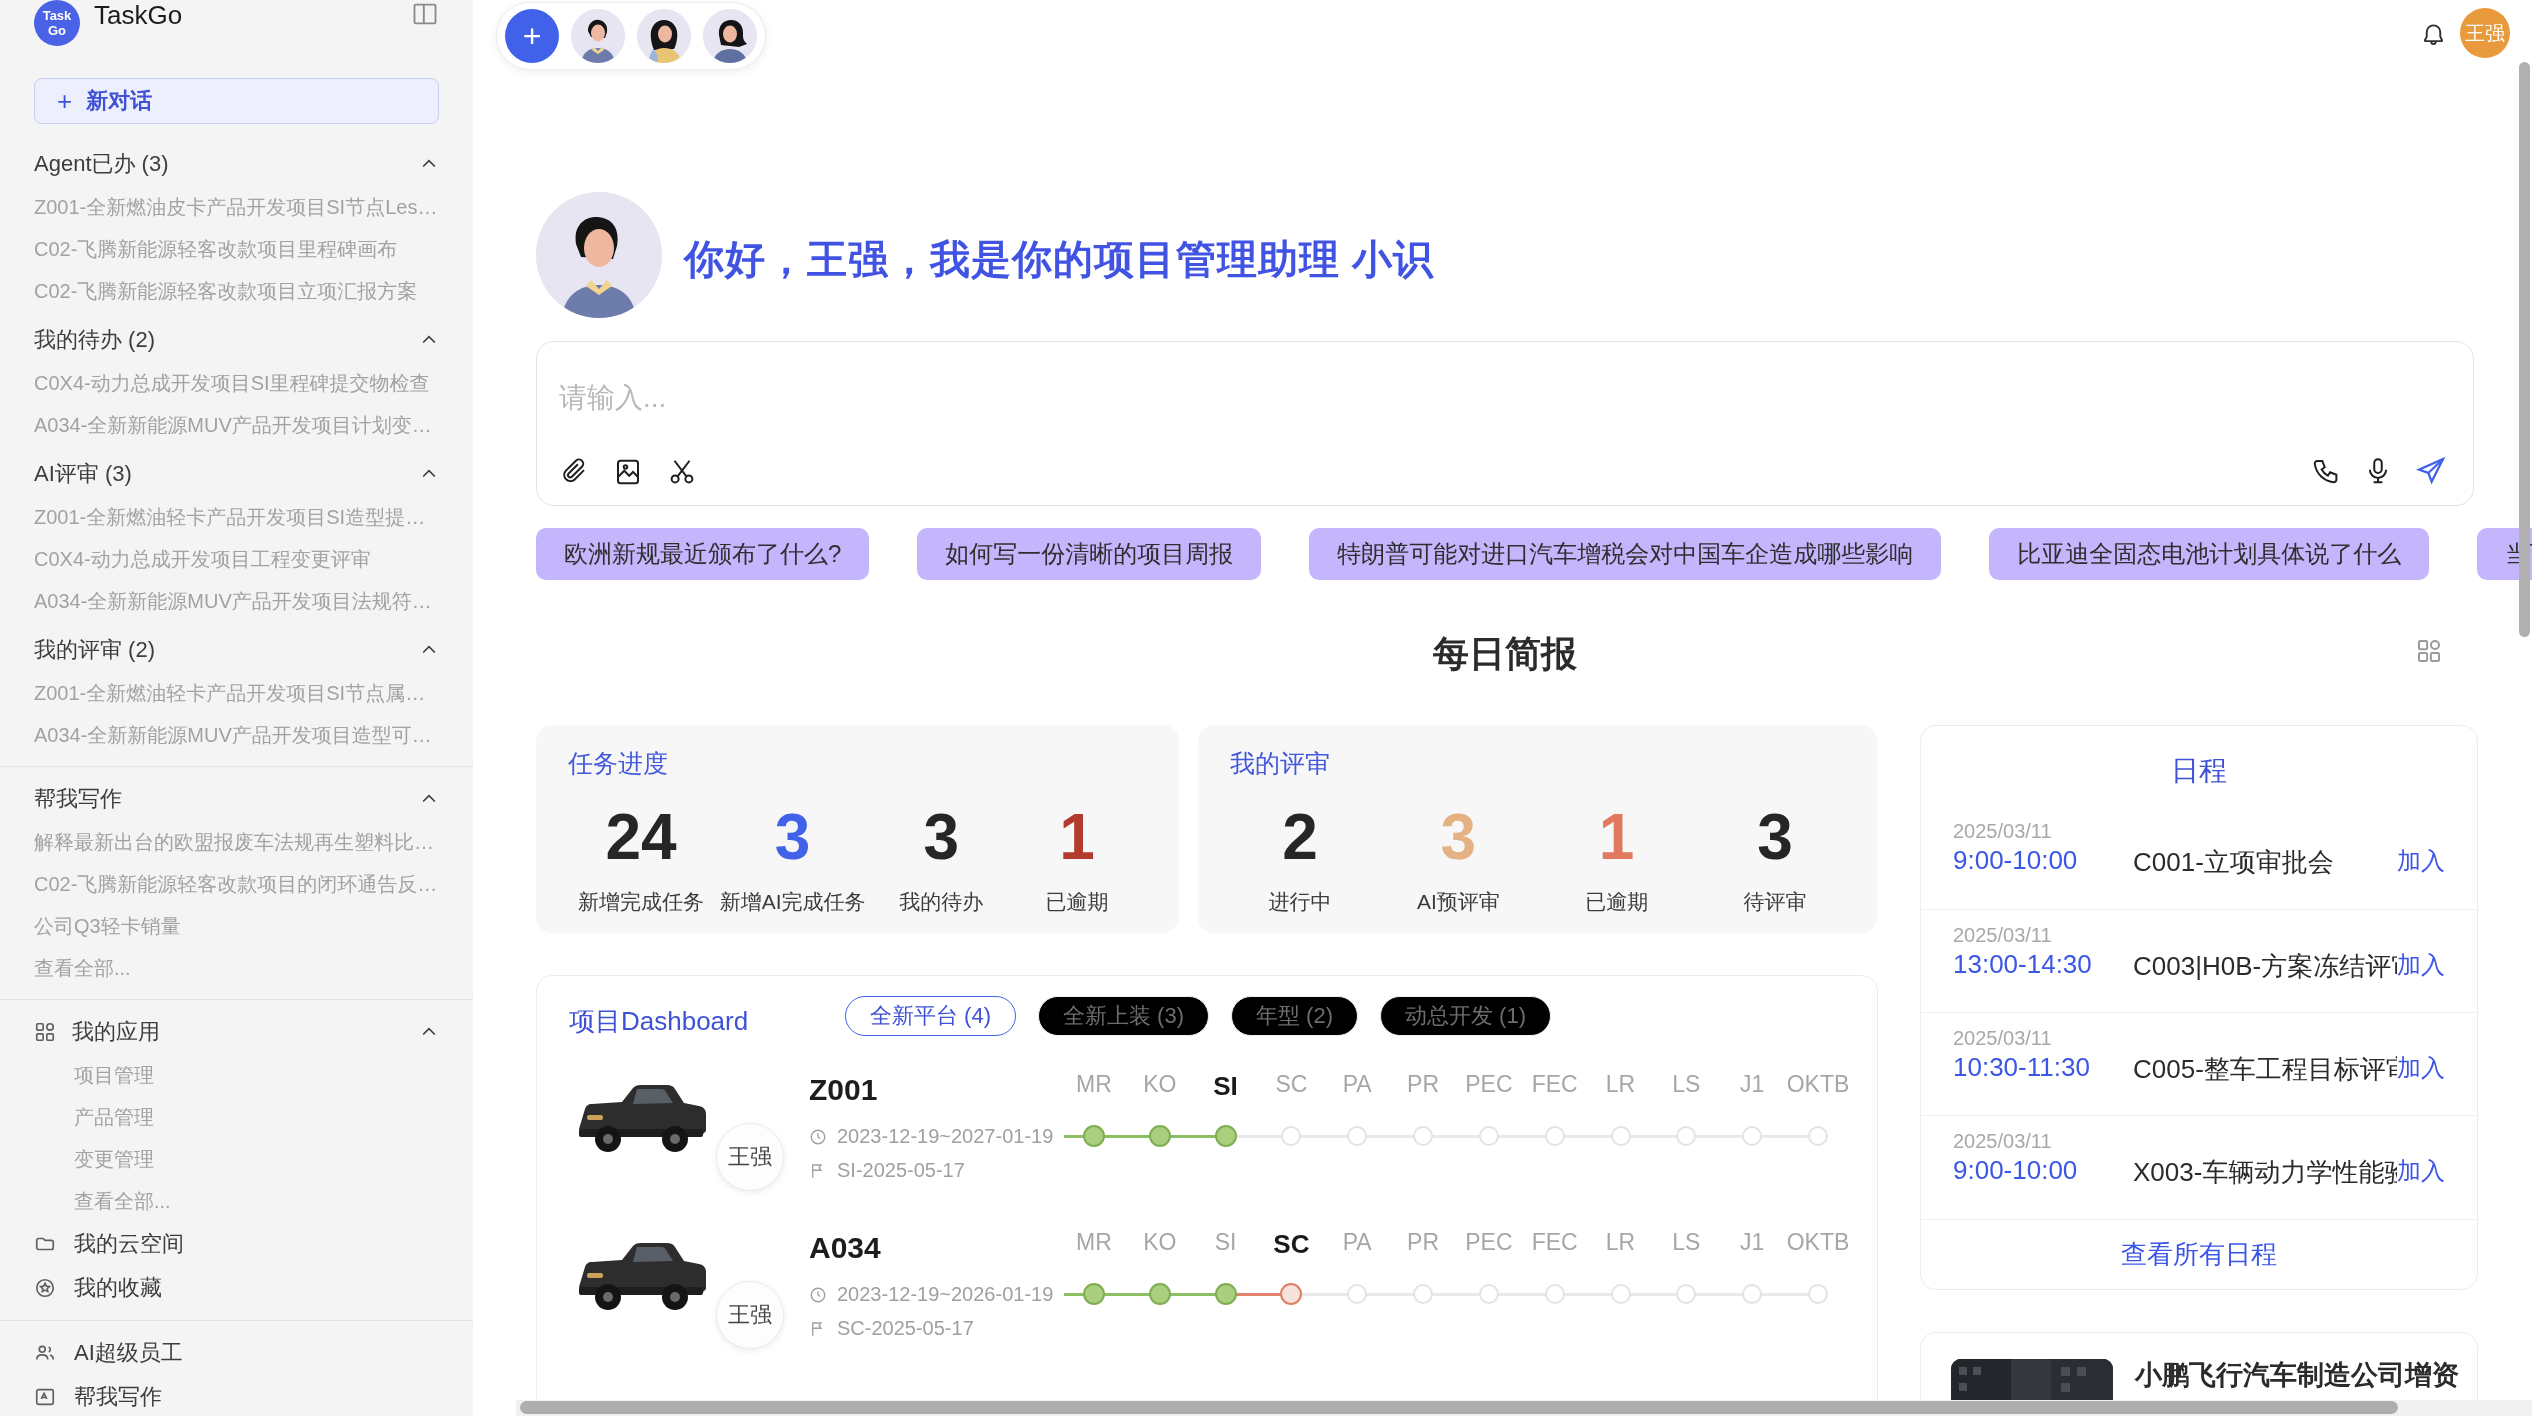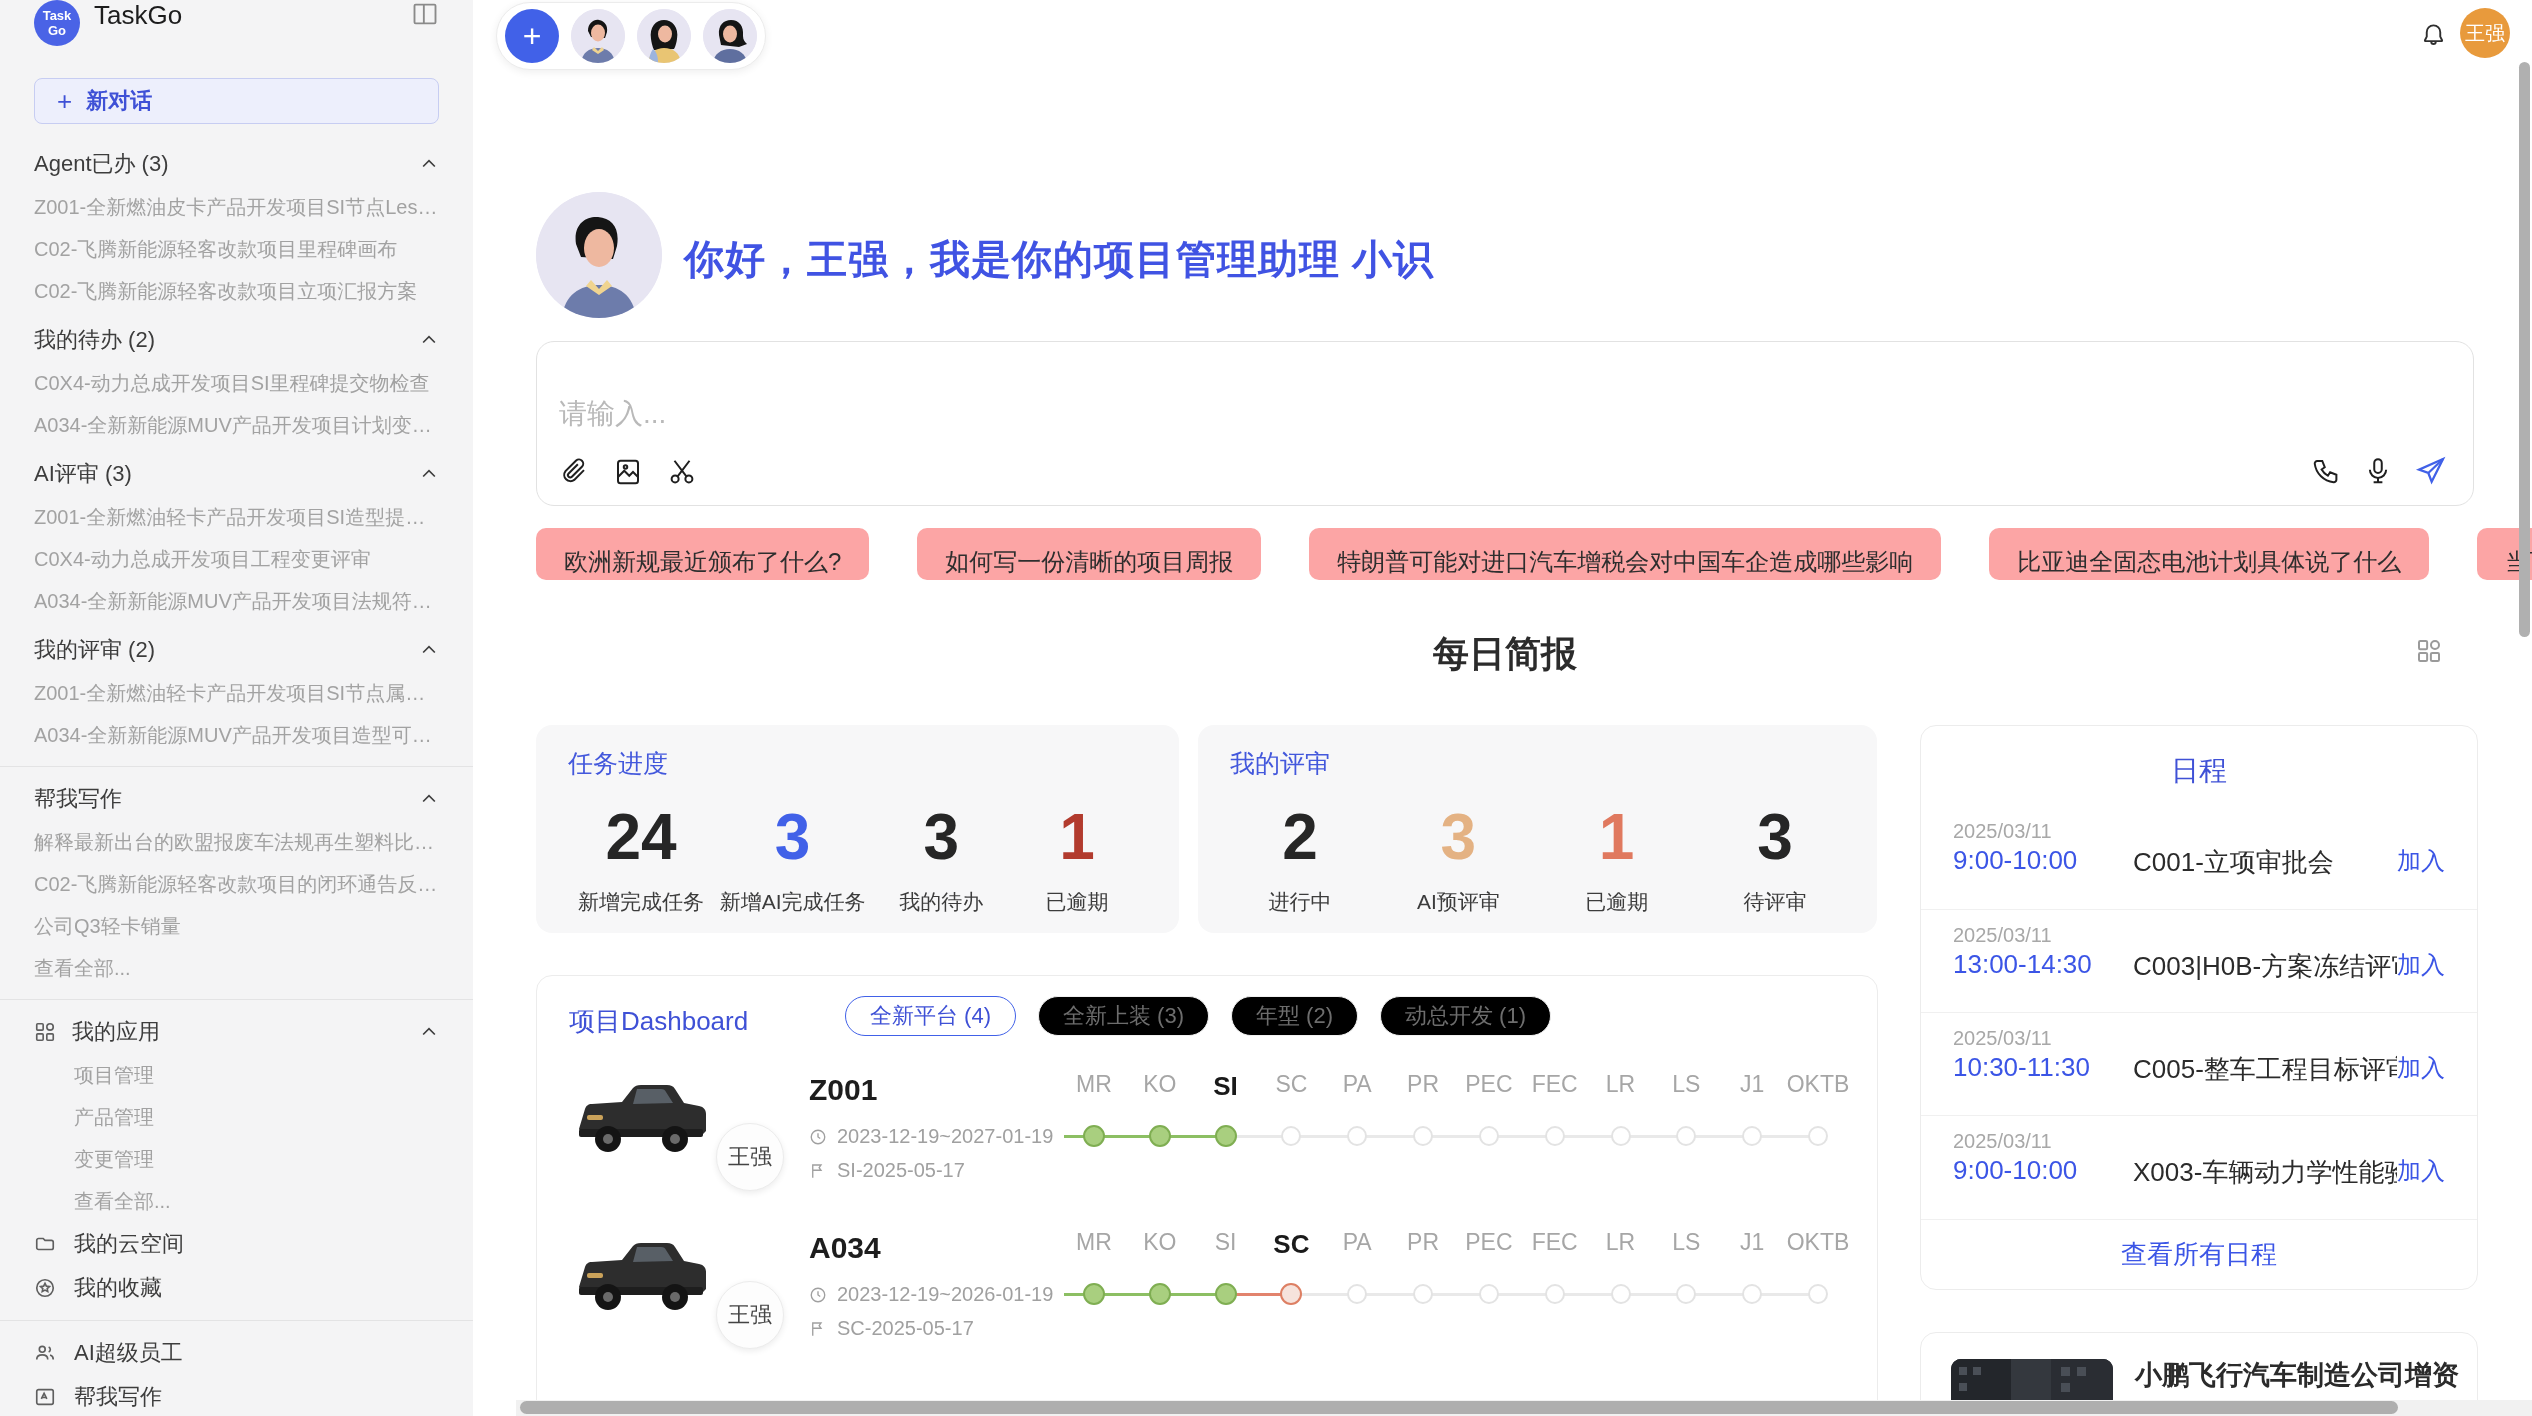--- a/index.html
+++ b/index.html
@@ -47,29 +47,29 @@
   
   .greet-avatar { position:absolute; left:536px; top:192px; width:126px; height:126px;
     border-radius:50%; overflow:hidden; background:#e7e5f2; }
   .greet-text { position:absolute; left:684px; top:232px; font-size:40px; font-weight:bold;
     color:#4053e3; letter-spacing:1px; }
 
   
   .composer { position:absolute; left:536px; top:341px; width:1938px; height:165px;
     background:#fff; border:1px solid #e2e2e2; border-radius:18px; }
   .composer input { position:absolute; left:22px; top:40px; width:1500px; border:none;
-    outline:none; font-size:28px; color:#333; font-family:inherit; background:transparent;margin-top:16px; }
+    outline:none; font-size:28px; color:#333; font-family:inherit; background:transparent; }
   .composer input::placeholder { color:#b9b9b9; }
   .comp-icons-l { position:absolute; left:22px; bottom:18px; display:flex; gap:24px; color:#1f1f1f; }
   .comp-icons-r { position:absolute; right:26px; bottom:18px; display:flex; gap:22px; align-items:center; color:#1f1f1f; }
   .comp-icons-l svg, .comp-icons-r svg { cursor:pointer; }
 
   
   .chips { position:absolute; left:536px; top:528px; width:1940px; display:flex; gap:48px; }
-  .chip { height:52px; line-height:52px; padding:8px 28px; background:#fca5a5; border-radius:10px;
+  .chip { height:52px; line-height:52px; padding:0 28px; background:#c4b5fd; border-radius:10px;
     font-size:24px; color:#2e2e2e; white-space:nowrap; cursor:pointer; }
 
   
   .brief-title { position:absolute; left:536px; top:630px; width:1938px; text-align:center;
     font-size:36px; font-weight:bold; color:#2b2b2b; }
   .layout-icon { position:absolute; left:2414px; top:636px; color:#9a9a9a; cursor:pointer; }
   .stat-card { position:absolute; top:725px; height:208px; background:#f7f7f8; border-radius:16px; padding:22px 32px; }
   .stat-card.c1 { left:536px; width:643px; }
   .stat-card.c2 { left:1198px; width:679px; }
   .stat-title { font-size:25px; color:#4358dc; }

